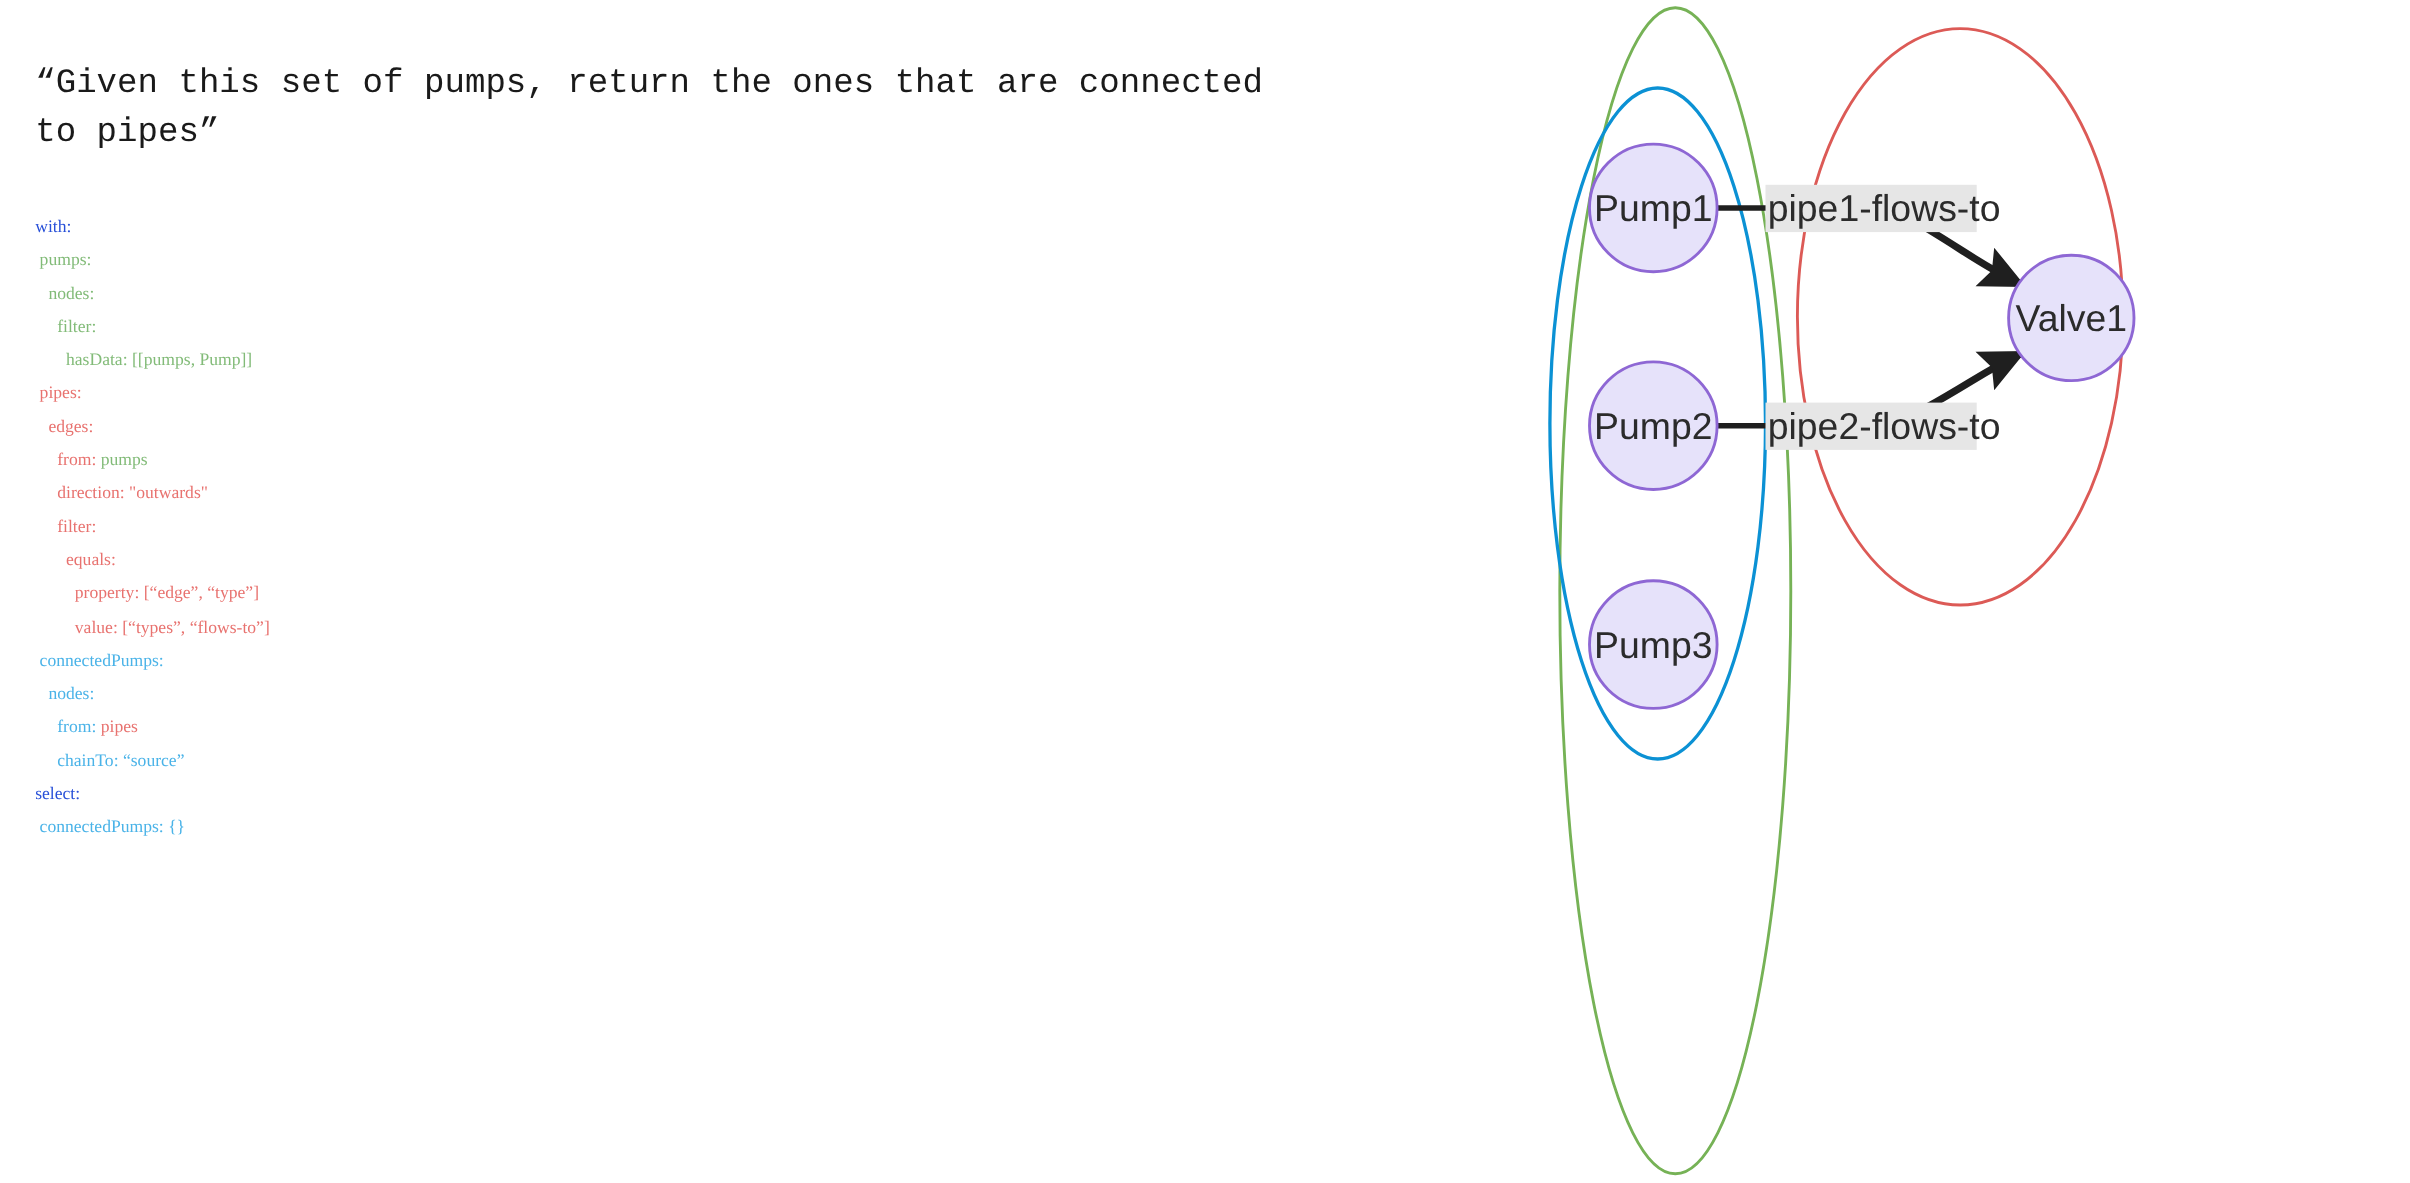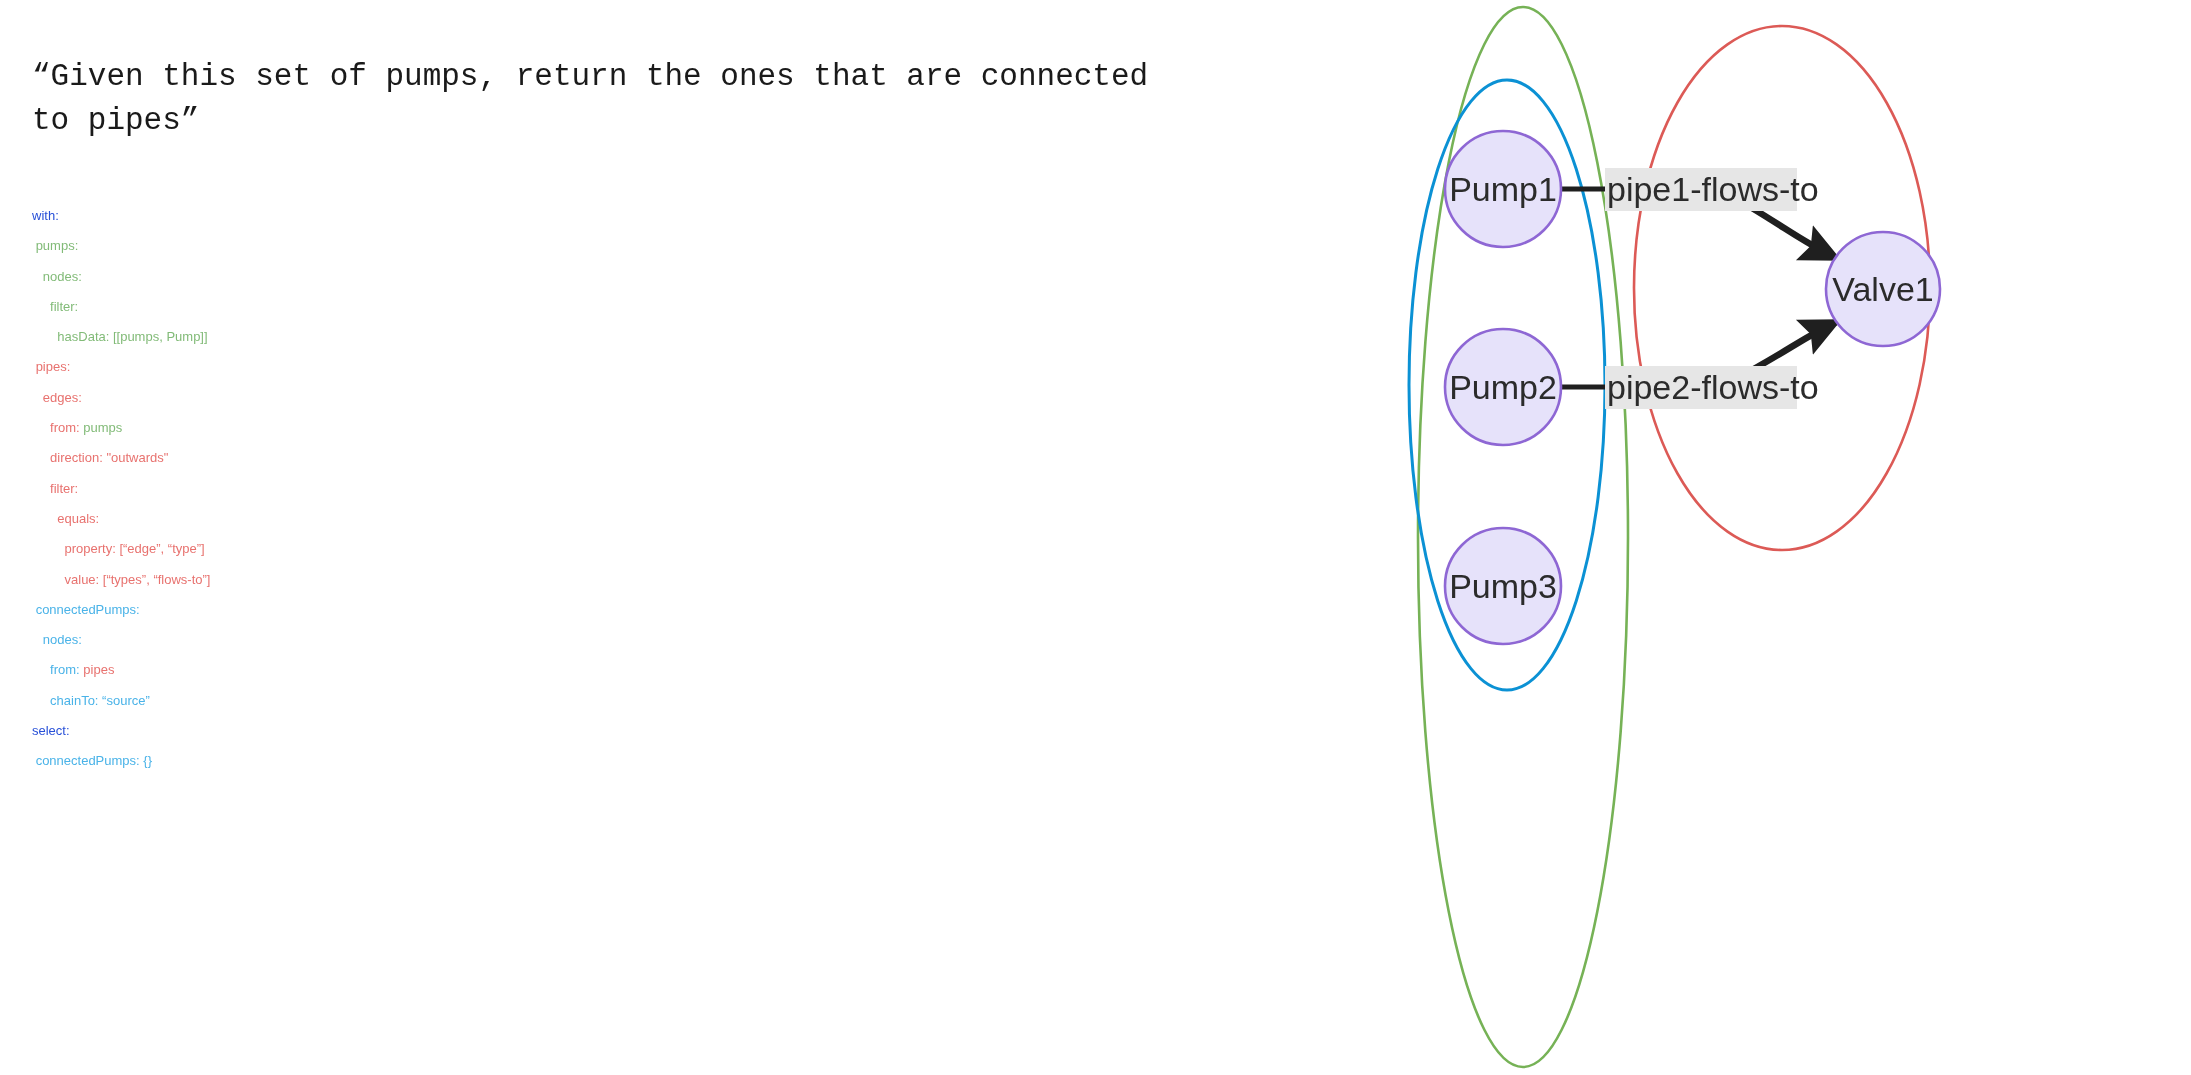--- a/index.html
+++ b/index.html
@@ -33,23 +33,23 @@
     font-size: 31px;
     line-height: 44px;
     color: #1a1a1a;
     white-space: pre-wrap;
     letter-spacing: 0px;
   }
 
   #code-block {
     position: absolute;
     left: 32px;
-    top: 188px;
-    font-family: Liberation Sans, sans-serif;
-    font-size: 13px;
+    top: 176px;
+    font-family: Liberation Serif, serif;
+    font-size: 16px;
     line-height: 30.3px;
     white-space: pre;
   }
   .code-line { display: block; height: 30.3px; white-space: pre; }
   .tok { white-space: pre; }
 
   
   #diagram-pane {
     position: absolute;
     left: 1390px;

